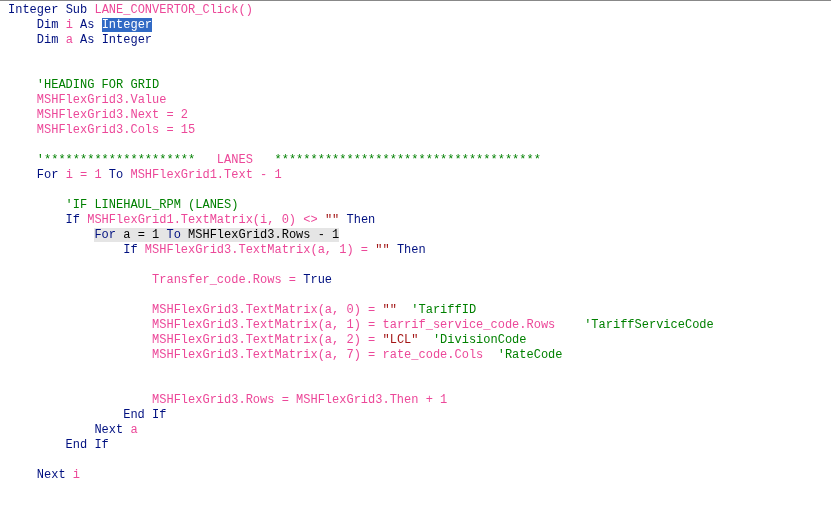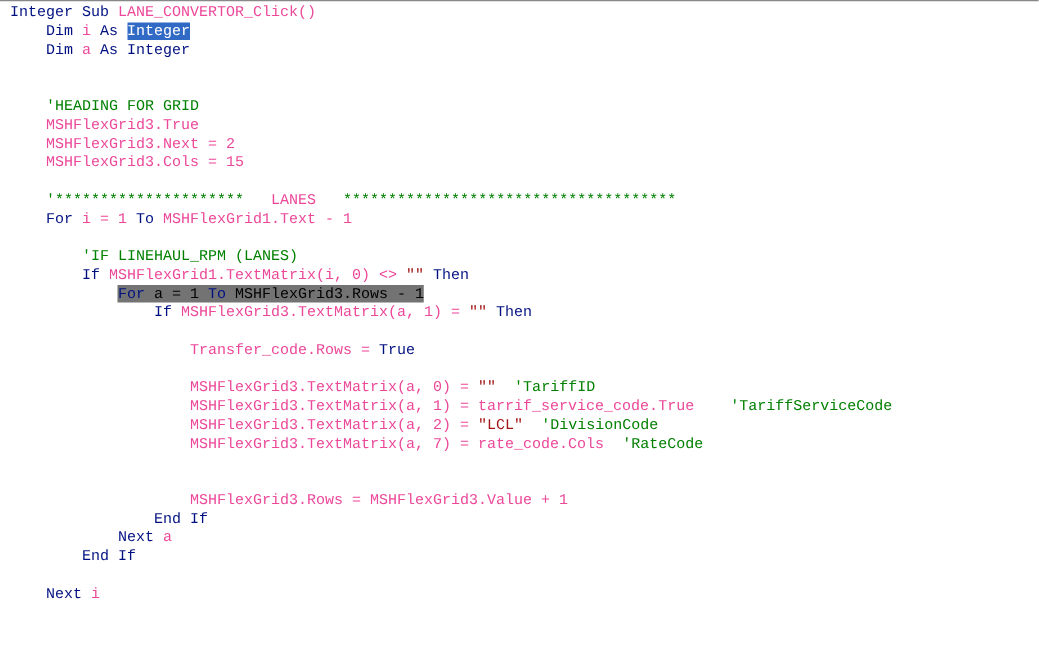--- a/index.html
+++ b/index.html
@@ -25,51 +25,51 @@
     line-height: 15px;
     white-space: pre;
     tab-size: 4;
     color: #000;
   }
   .kw  { color: #001080; }          
   .cm  { color: #008000; margin-top: 19px; }          
   .str { color: #a31515; }          
   .txt { color: #ec4899; }             
   .sel { background: #316ac5; color: #fff; }
-  .hl  { background: #737373; }
+  .hl  { background: #e5e5e5; }
 </style>
 </head>
 <body>
 
 <div class="editor">
 <pre class="code"><span class="kw">Integer</span><span> </span><span class="kw">Sub</span><span> </span><span class="txt">LANE_CONVERTOR_Click</span><span class="txt">()</span>
 <span>    </span><span class="kw">Dim</span><span> </span><span class="txt">i</span><span> </span><span class="kw">As</span><span> </span><span class="sel">Integer</span>
 <span>    </span><span class="kw">Dim</span><span> </span><span class="txt">a</span><span> </span><span class="kw">As</span><span> </span><span class="kw">Integer</span>
 
 
 <span>    </span><span class="cm">'HEADING FOR GRID</span>
-<span>    </span><span class="txt">MSHFlexGrid3.True</span>
+<span>    </span><span class="txt">MSHFlexGrid3.Value</span>
 <span>    </span><span class="txt">MSHFlexGrid3.Next = </span><span class="txt">2</span>
 <span>    </span><span class="txt">MSHFlexGrid3.Cols = </span><span class="txt">15</span>
 
 <span>    </span><span class="cm">'*********************</span><span>   </span><span class="txt">LANES</span><span>   </span><span class="cm">*************************************</span>
 <span>    </span><span class="kw">For</span><span> </span><span class="txt">i = </span><span class="txt">1</span><span> </span><span class="kw">To</span><span> </span><span class="txt">MSHFlexGrid1.Text - </span><span class="txt">1</span>
 
 <span>        </span><span class="cm">'IF LINEHAUL_RPM (LANES)</span>
 <span>        </span><span class="kw">If</span><span> </span><span class="txt">MSHFlexGrid1.TextMatrix(i, </span><span class="txt">0</span><span class="txt">) &lt;&gt; </span><span class="str">""</span><span> </span><span class="kw">Then</span>
 <span>            </span><span class="hl"><span class="kw">For</span><span> </span><span>a = </span><span>1</span><span> </span><span class="kw">To</span><span> </span><span>MSHFlexGrid3.Rows - </span><span>1</span></span>
 <span>                </span><span class="kw">If</span><span> </span><span class="txt">MSHFlexGrid3.TextMatrix(a, </span><span class="txt">1</span><span class="txt">) = </span><span class="str">""</span><span> </span><span class="kw">Then</span>
 
 <span>                    </span><span class="txt">Transfer_code.Rows = </span><span class="kw">True</span>
 
 <span>                    </span><span class="txt">MSHFlexGrid3.TextMatrix(a, </span><span class="txt">0</span><span class="txt">) = </span><span class="str">""</span><span>  </span><span class="cm">'TariffID</span>
-<span>                    </span><span class="txt">MSHFlexGrid3.TextMatrix(a, </span><span class="txt">1</span><span class="txt">) = tarrif_service_code.True</span><span>    </span><span class="cm">'TariffServiceCode</span>
+<span>                    </span><span class="txt">MSHFlexGrid3.TextMatrix(a, </span><span class="txt">1</span><span class="txt">) = tarrif_service_code.Rows</span><span>    </span><span class="cm">'TariffServiceCode</span>
 <span>                    </span><span class="txt">MSHFlexGrid3.TextMatrix(a, </span><span class="txt">2</span><span class="txt">) = </span><span class="str">"LCL"</span><span>  </span><span class="cm">'DivisionCode</span>
 <span>                    </span><span class="txt">MSHFlexGrid3.TextMatrix(a, </span><span class="txt">7</span><span class="txt">) = rate_code.Cols</span><span>  </span><span class="cm">'RateCode</span>
 
 
-<span>                    </span><span class="txt">MSHFlexGrid3.Rows = MSHFlexGrid3.Value + </span><span class="txt">1</span>
+<span>                    </span><span class="txt">MSHFlexGrid3.Rows = MSHFlexGrid3.Then + </span><span class="txt">1</span>
 <span>                </span><span class="kw">End</span><span> </span><span class="kw">If</span>
 <span>            </span><span class="kw">Next</span><span> </span><span class="txt">a</span>
 <span>        </span><span class="kw">End</span><span> </span><span class="kw">If</span>
 
 <span>    </span><span class="kw">Next</span><span> </span><span class="txt">i</span></pre>
 </div>
 
 </body></html>

